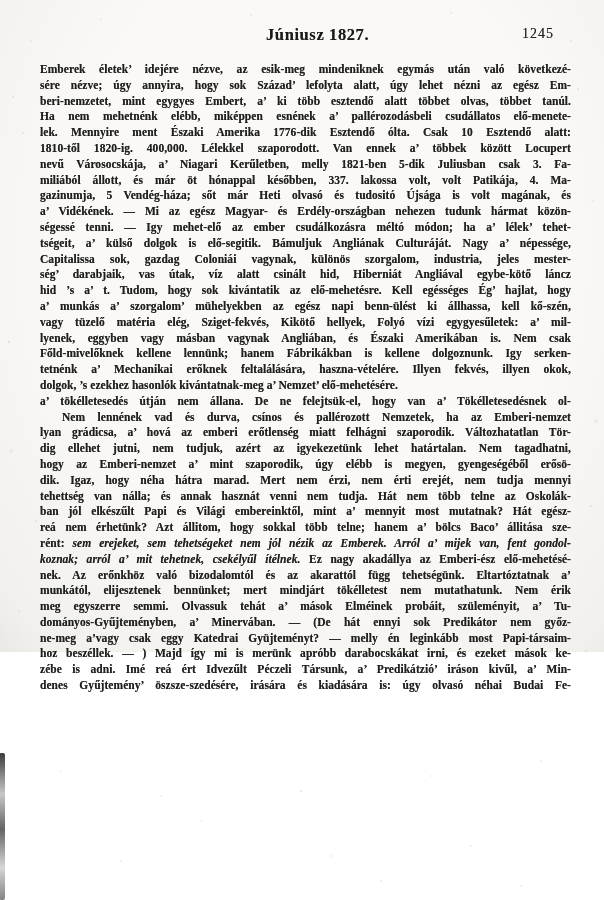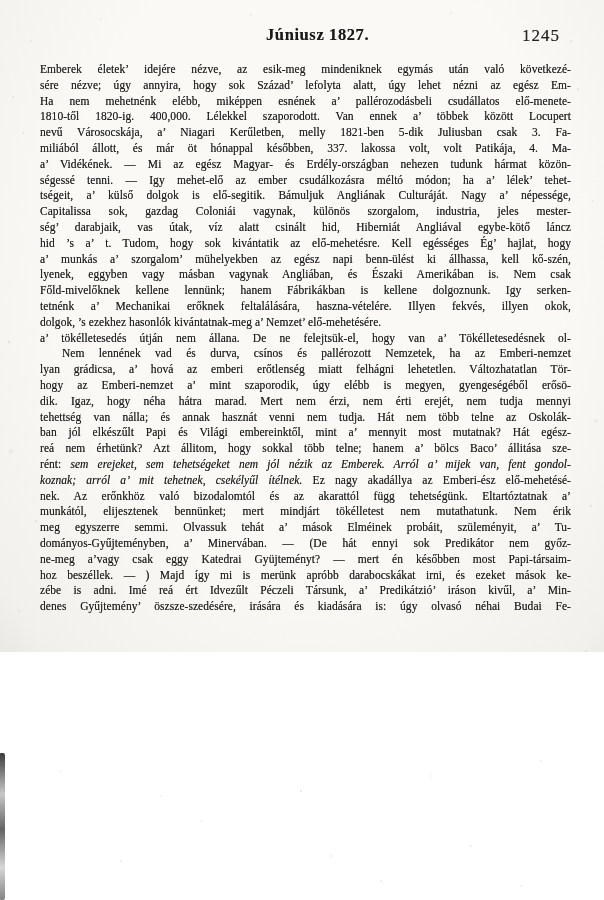--- a/index.html
+++ b/index.html
@@ -17,26 +17,26 @@
   }
   .header { position: absolute; left: 0; top: 0; width: 604px; height: 56px; }
   .issue-title {
     position: absolute; left: 266px; top: 25px;
     font-size: 16.5px; font-weight: 700; letter-spacing: 0.6px;
     color: #1b1b1b; text-shadow: 0 0 0.5px rgba(0,0,0,0.55);
     white-space: nowrap;
   }
   .page-number {
     position: absolute; left: 522px; top: 26px;
-    font-size: 17px; letter-spacing: 1px;
+    font-size: 14px; letter-spacing: 1px;
     color: #242424; text-shadow: 0 0 0.5px rgba(0,0,0,0.5);
     white-space: nowrap;
   }
   .text-block {
-    position: absolute; left: 40px; top: 62px; width: 531px;
+    position: absolute; left: 40px; top: 62px; width: 531px; font-weight: bold;
   }
   .line {
     font-size: 11.5px;
     line-height: 15.8px; height: 15.8px;
     text-align: justify; text-align-last: justify;
     letter-spacing: 0.05px;
     color: #202020;
     text-shadow: 0 0 0.45px rgba(10,10,10,0.55);
     overflow: hidden;
     white-space: normal;
@@ -80,49 +80,54 @@
   <div class="noise"></div>
 
   <div class="header">
     <div class="issue-title">Júniusz 1827.</div>
     <div class="page-number">1245</div>
   </div>
 
   <div class="text-block">
       <div class="line">Emberek életek’ idejére nézve, az esik-meg mindeniknek egymás után való következé-</div>
       <div class="line">sére nézve; úgy annyira, hogy sok Század’ lefolyta alatt, úgy lehet nézni az egész Em-</div>
+      <div class="line">beri-nemzetet, mint egygyes Embert, a’ ki több esztendő alatt többet olvas, többet tanúl.</div>
       <div class="line">Ha nem mehetnénk elébb, miképpen esnének a’ pallérozodásbeli csudállatos elő-menete-</div>
+      <div class="line">lek. Mennyire ment Északi Amerika 1776-dik Esztendő ólta. Csak 10 Esztendő alatt:</div>
       <div class="line">1810-től 1820-ig. 400,000. Lélekkel szaporodott. Van ennek a’ többek között Locupert</div>
       <div class="line">nevű Városocskája, a’ Niagari Kerűletben, melly 1821-ben 5-dik Juliusban csak 3. Fa-</div>
       <div class="line">miliából állott, és már öt hónappal későbben, 337. lakossa volt, volt Patikája, 4. Ma-</div>
+      <div class="line">gazinumja, 5 Vendég-háza; sőt már Heti olvasó és tudositó Újsága is volt magának, és</div>
       <div class="line">a’ Vidékének. — Mi az egész Magyar- és Erdély-országban nehezen tudunk hármat közön-</div>
       <div class="line">ségessé tenni. — Igy mehet-elő az ember csudálkozásra méltó módon; ha a’ lélek’ tehet-</div>
       <div class="line">tségeit, a’ külső dolgok is elő-segitik. Bámuljuk Angliának Culturáját. Nagy a’ népessége,</div>
       <div class="line">Capitalissa sok, gazdag Coloniái vagynak, különös szorgalom, industria, jeles mester-</div>
       <div class="line">ség’ darabjaik, vas útak, víz alatt csinált hid, Hiberniát Angliával egybe-kötő láncz</div>
       <div class="line">hid ’s a’ t. Tudom, hogy sok kivántatik az elő-mehetésre. Kell egésséges Ég’ hajlat, hogy</div>
       <div class="line">a’ munkás a’ szorgalom’ mühelyekben az egész napi benn-ülést ki állhassa, kell kő-szén,</div>
+      <div class="line">vagy tüzelő matéria elég, Sziget-fekvés, Kikötő hellyek, Folyó vízi egygyesűletek: a’ mil-</div>
       <div class="line">lyenek, eggyben vagy másban vagynak Angliában, és Északi Amerikában is. Nem csak</div>
       <div class="line">Főld-mivelőknek kellene lennünk; hanem Fábrikákban is kellene dolgoznunk. Igy serken-</div>
       <div class="line">tetnénk a’ Mechanikai erőknek feltalálására, haszna-vételére. Illyen fekvés, illyen okok,</div>
       <div class="line para-end">dolgok, ’s ezekhez hasonlók kivántatnak-meg a’ Nemzet’ elő-mehetésére.</div>
       <div class="line">a’ tökélletesedés útján nem állana. De ne felejtsük-el, hogy van a’ Tökélletesedésnek ol-</div>
       <div class="line indent">Nem lennének vad és durva, csínos és pallérozott Nemzetek, ha az Emberi-nemzet</div>
-      <div class="line">lyan grádicsa, a’ hová az emberi erőtlenség miatt felhágni lehetetlen. Változhatatlan Tör-</div>
+      <div class="line">lyan grádicsa, a’ hová az emberi erőtlenség miatt felhágni szaporodik. Változhatatlan Tör-</div>
+      <div class="line">dig ellehet jutni, nem tudjuk, azért az igyekezetünk lehet határtalan. Nem tagadhatni,</div>
       <div class="line">hogy az Emberi-nemzet a’ mint szaporodik, úgy elébb is megyen, gyengeségéből erősö-</div>
       <div class="line">dik. Igaz, hogy néha hátra marad. Mert nem érzi, nem érti erejét, nem tudja mennyi</div>
       <div class="line">tehettség van nálla; és annak hasznát venni nem tudja. Hát nem több telne az Oskolák-</div>
       <div class="line">ban jól elkészűlt Papi és Világi embereinktől, mint a’ mennyit most mutatnak? Hát egész-</div>
       <div class="line">reá nem érhetünk? Azt állitom, hogy sokkal több telne; hanem a’ bölcs Baco’ állitása sze-</div>
       <div class="line"><span>rént: </span><span class="it">sem erejeket, sem tehetségeket nem jól nézik az Emberek. Arról a’ mijek van, fent gondol-</span></div>
       <div class="line"><span class="it">koznak; arról a’ mit tehetnek, csekélyűl ítélnek.</span><span> Ez nagy akadállya az Emberi-ész elő-mehetésé-</span></div>
       <div class="line">nek. Az erőnkhöz való bizodalomtól és az akarattól függ tehetségünk. Eltartóztatnak a’</div>
       <div class="line">munkától, elijesztenek bennünket; mert mindjárt tökélletest nem mutathatunk. Nem érik</div>
       <div class="line">meg egyszerre semmi. Olvassuk tehát a’ mások Elméinek probáit, szüleményit, a’ Tu-</div>
       <div class="line">dományos-Gyűjteményben, a’ Minervában. — (De hát ennyi sok Predikátor nem győz-</div>
-      <div class="line">ne-meg a’vagy csak eggy Katedrai Gyüjteményt? — mert én későbben most Papi-társaim-</div>
+      <div class="line">ne-meg a’vagy csak eggy Katedrai Gyüjteményt? — melly én leginkább most Papi-társaim-</div>
       <div class="line">hoz beszéllek. — ) Majd így mi is merünk apróbb darabocskákat irni, és ezeket mások ke-</div>
       <div class="line">zébe is adni. Imé reá ért Idvezűlt Péczeli Társunk, a’ Predikátzió’ iráson kivűl, a’ Min-</div>
       <div class="line">denes Gyűjtemény’ öszsze-szedésére, irására és kiadására is: úgy olvasó néhai Budai Fe-</div>
     </div>
 
   <div class="binding-smudge"></div>
 </div>
 
 </body></html>

